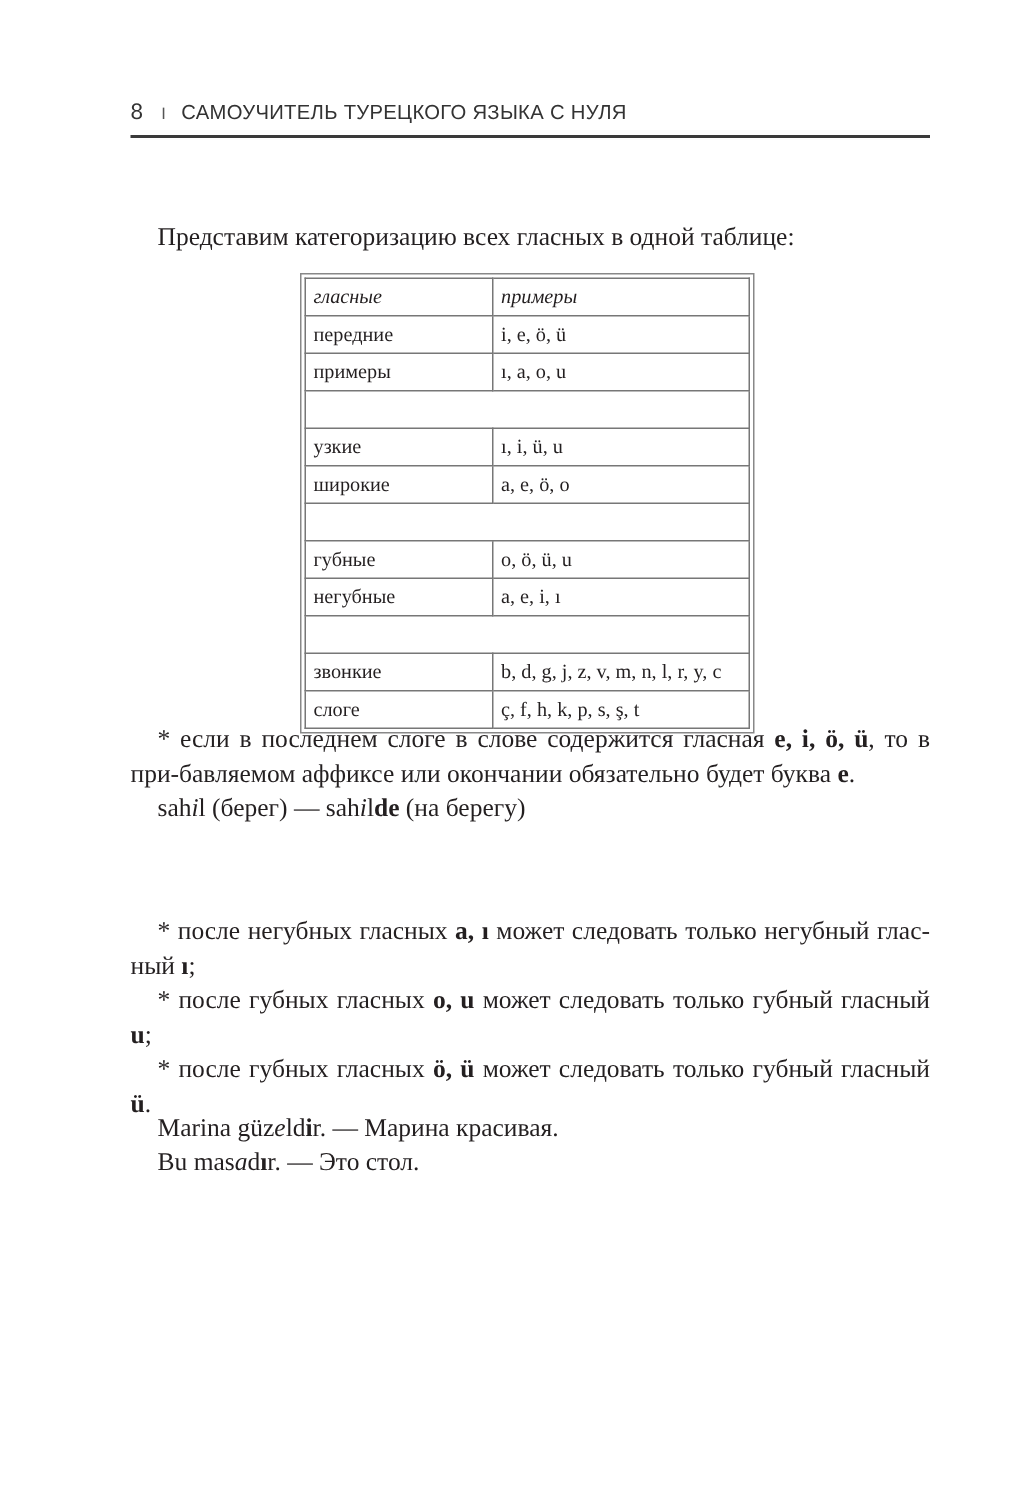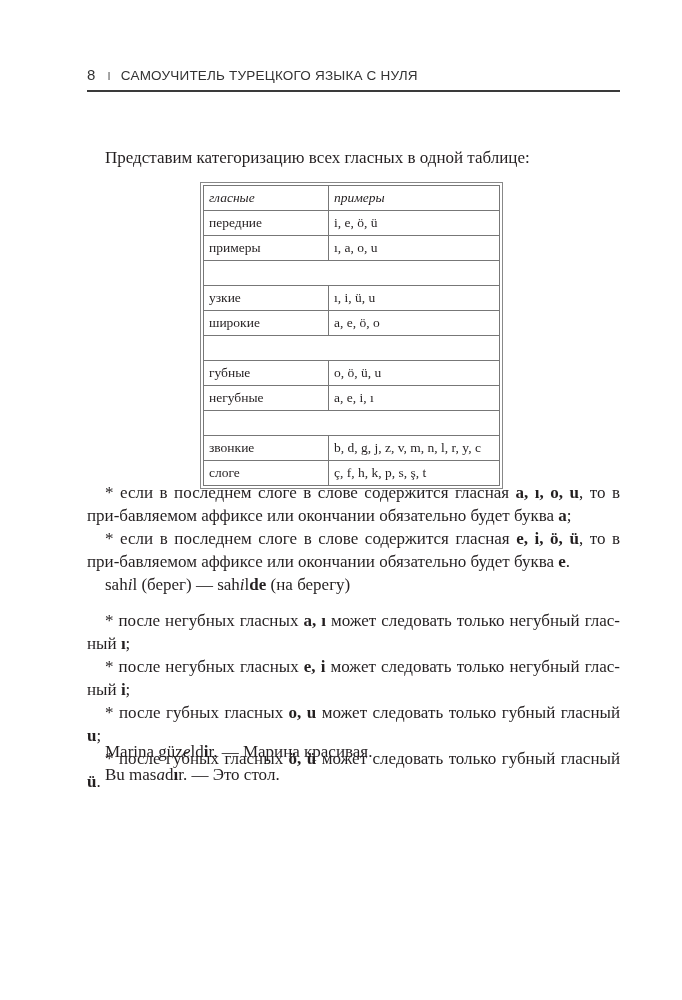--- a/index.html
+++ b/index.html
@@ -75,28 +75,26 @@
         <td>b, d, g, j, z, v, m, n, l, r, y, c</td>
       </tr>
   <tr>
         <td class="c1">слоге</td>
         <td>ç, f, h, k, p, s, ş, t</td>
       </tr>
 </tbody>
   </table>
 
 <div class="block serif" style="top:481px;">
-  <p class="ind"><span>* если в последнем слоге в слове содержится гласная </span><span class="b">a, ı, o, u</span><span>, то в при-бавляемом аффиксе или окончании обязательно будет буква </span><span class="b">a</span><span>;</span></p>
   <p class="ind"><span>* если в последнем слоге в слове содержится гласная </span><span class="b">e, i, ö, ü</span><span>, то в при-бавляемом аффиксе или окончании обязательно будет буква </span><span class="b">e</span><span>.</span></p>
   <p class="ind"><span>sah</span><span class="i">i</span><span>l (берег) — sah</span><span class="i">i</span><span>l</span><span class="b">de</span><span> (на берегу)</span></p>
 </div>
 
 <div class="block serif" style="top:609px;">
   <p class="ind"><span>* после негубных гласных </span><span class="b">a, ı</span><span> может следовать только негубный глас-ный </span><span class="b">ı</span><span>;</span></p>
-  <p class="ind"><span>* после негубных гласных </span><span class="b">e, i</span><span> может следовать только негубный глас-ный  </span><span class="b">i</span><span>;</span></p>
   <p class="ind"><span>* после губных гласных </span><span class="b">o, u</span><span> может следовать только губный гласный </span><span class="b">u</span><span>;</span></p>
   <p class="ind"><span>* после губных гласных </span><span class="b">ö, ü</span><span> может следовать только губный гласный </span><span class="b">ü</span><span>.</span></p>
 </div>
 
 <div class="block serif" style="top:740px;">
   <p class="ind"><span>Marina güz</span><span class="i">e</span><span>ld</span><span class="b">i</span><span>r. — Марина красивая.</span></p>
   <p class="ind"><span>Bu mas</span><span class="i">a</span><span>d</span><span class="b">ı</span><span>r. — Это стол.</span></p>
 </div>
 
 </body></html>

